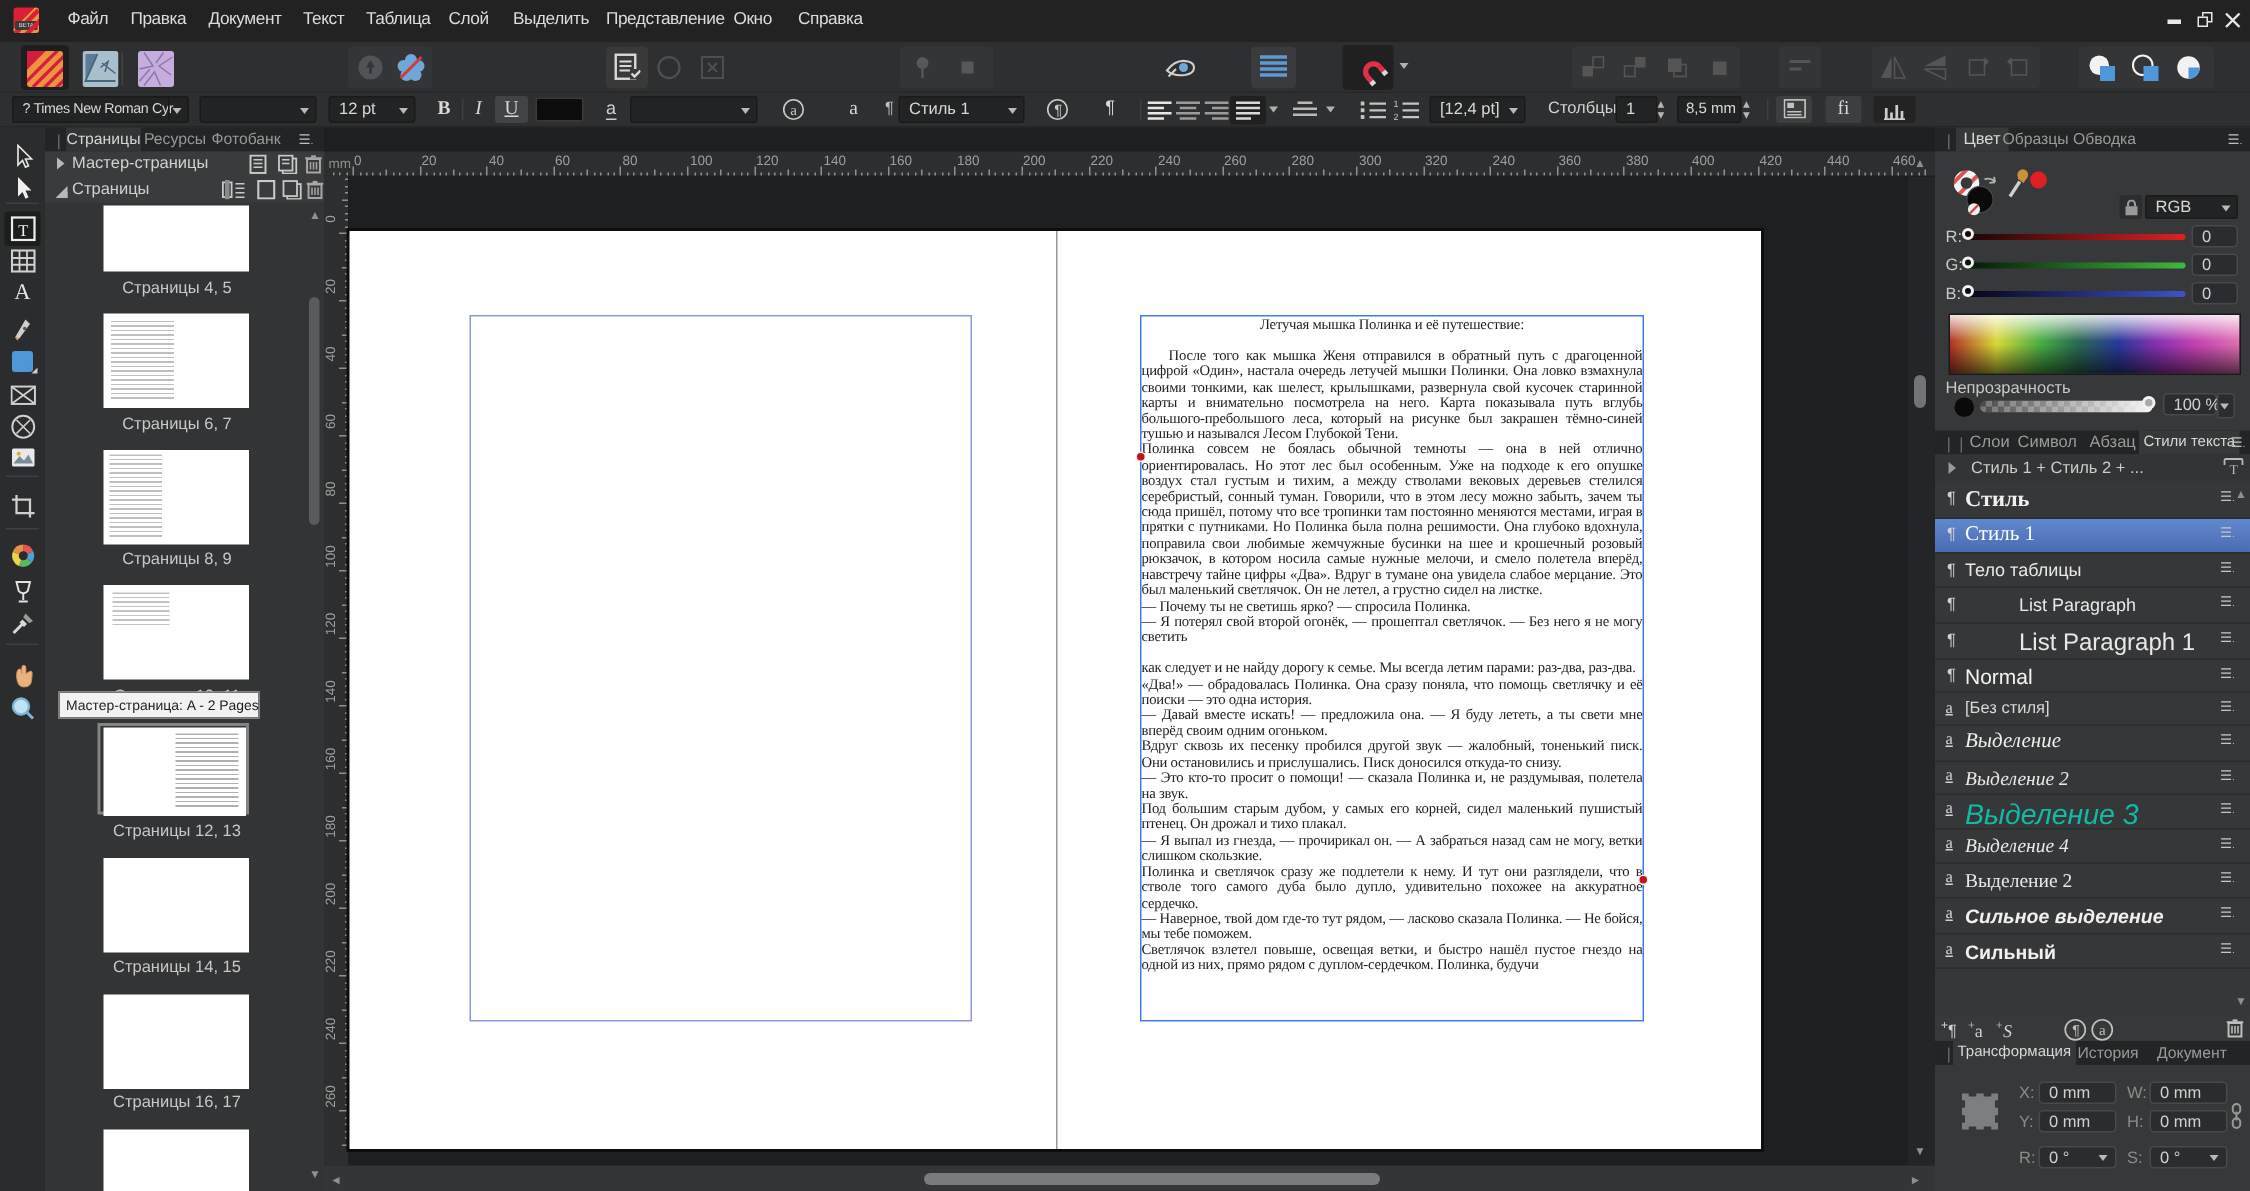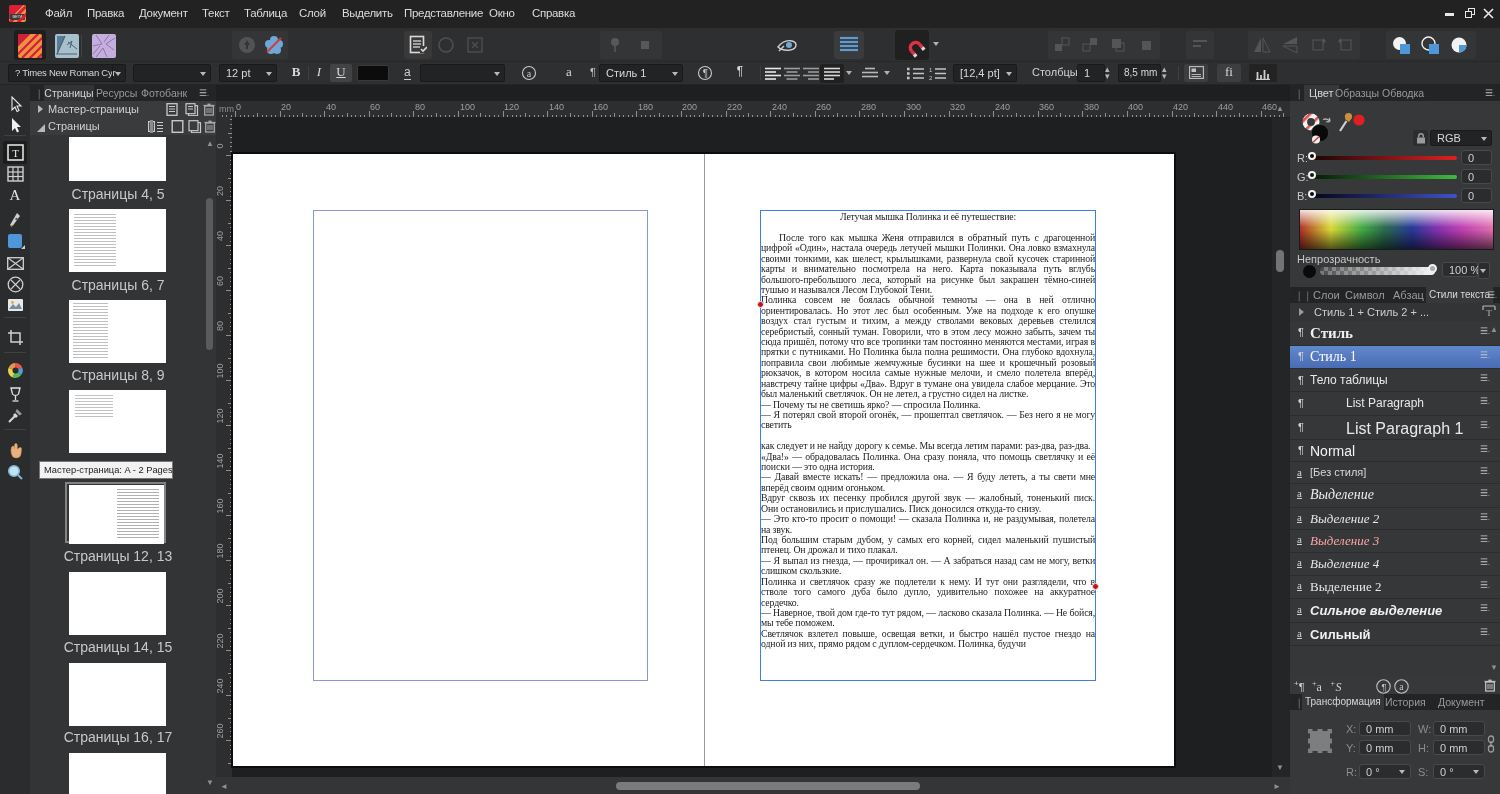--- a/index.html
+++ b/index.html
@@ -29,21 +29,21 @@
   .cbtn { position:absolute; top:2px; height:18px; border-radius:2px; color:#d8d8d8; font-size:12px; text-align:center; white-space:nowrap; }
 
   
   #rail { position:absolute; left:0; top:85px; width:30px; height:709px; background:#2b2c2d; }
   .ticon { position:absolute; left:7px; width:17px; height:17px; }
 
   
   #pages { position:absolute; left:30px; top:85px; width:186px; height:709px; background:#333435; }
   .ptabbar { position:absolute; left:0; top:0; width:186px; height:16px; background:#232425; }
   .pthumb { position:absolute; left:39px; width:97px; background:#fff; }
-  .plabel { position:absolute; left:0px; width:176px; text-align:center; font-size:14px; color:#c8c8c8; }
+  .plabel { position:absolute; left:0px; width:176px; text-align:center; font-size:11px; color:#c8c8c8; }
 
   
   #canvas { position:absolute; left:216px; top:85px; width:1074px; height:709px; background:#1e1f20; }
   #doctab { position:absolute; left:0; top:0; width:1074px; height:16px; background:#3a3b3c; }
   #hruler { position:absolute; left:0; top:16px; width:1074px; height:16px; background:#2d2e2f; }
   #vruler { position:absolute; left:0; top:32px; width:16px; height:660px; background:#2d2e2f; }
   #spread { position:absolute; left:17px; top:69px; width:941px; height:612px; background:#ffffff; box-shadow:0 0 0 2px #0d0d0d; }
   #hscroll { position:absolute; left:0; top:692px; width:1074px; height:17px; background:#343536; }
   .rlab { position:absolute; top:1px; font-size:9px; color:#9f9f9f; }
   .vlab { position:absolute; left:1px; font-size:9px; color:#9f9f9f; transform:rotate(-90deg); transform-origin:center; }
@@ -1180,21 +1180,21 @@
           <span style="position:absolute;left:20px;top:3px;white-space:nowrap;font-family:'Liberation Serif',serif;font-style:italic;font-size:14px;color:#efefef;">Выделение</span>
           <span style="position:absolute;right:10px;top:4px;color:#c6c6c6;font-size:9px;">☰<span style="font-size:7px">.</span></span>
         </div>
         <div style="position:absolute;left:0;top:187px;width:210px;height:22px;border-bottom:1px solid #2b2c2d;">
           <span style="position:absolute;left:7px;top:3px;font-size:11px;color:#d2d2d2;text-decoration:underline;font-family:'Liberation Serif',serif;">a</span>
           <span style="position:absolute;left:20px;top:3px;white-space:nowrap;font-family:'Liberation Serif',serif;font-style:italic;font-size:13px;color:#e8e8e8;">Выделение 2</span>
           <span style="position:absolute;right:10px;top:4px;color:#c6c6c6;font-size:9px;">☰<span style="font-size:7px">.</span></span>
         </div>
         <div style="position:absolute;left:0;top:209px;width:210px;height:23px;border-bottom:1px solid #2b2c2d;">
           <span style="position:absolute;left:7px;top:3px;font-size:11px;color:#d2d2d2;text-decoration:underline;font-family:'Liberation Serif',serif;">a</span>
-          <span style="position:absolute;left:20px;top:3px;white-space:nowrap;font-family:Liberation Serif, serif;font-style:italic;font-size:13px;color:#fca5a5;">Выделение 3</span>
+          <span style="position:absolute;left:20px;top:3px;white-space:nowrap;font-family:Liberation Sans, sans-serif;font-style:italic;font-size:19px;color:#14b8a6;">Выделение 3</span>
           <span style="position:absolute;right:10px;top:4px;color:#c6c6c6;font-size:9px;">☰<span style="font-size:7px">.</span></span>
         </div>
         <div style="position:absolute;left:0;top:232px;width:210px;height:23px;border-bottom:1px solid #2b2c2d;">
           <span style="position:absolute;left:7px;top:3px;font-size:11px;color:#d2d2d2;text-decoration:underline;font-family:'Liberation Serif',serif;">a</span>
           <span style="position:absolute;left:20px;top:3px;white-space:nowrap;font-family:'Liberation Serif',serif;font-style:italic;font-size:13px;color:#e8e8e8;">Выделение 4</span>
           <span style="position:absolute;right:10px;top:4px;color:#c6c6c6;font-size:9px;">☰<span style="font-size:7px">.</span></span>
         </div>
         <div style="position:absolute;left:0;top:255px;width:210px;height:23px;border-bottom:1px solid #2b2c2d;">
           <span style="position:absolute;left:7px;top:3px;font-size:11px;color:#d2d2d2;text-decoration:underline;font-family:'Liberation Serif',serif;">a</span>
           <span style="position:absolute;left:20px;top:3px;white-space:nowrap;font-family:'Liberation Serif',serif;font-size:13px;color:#e8e8e8;">Выделение 2</span>

